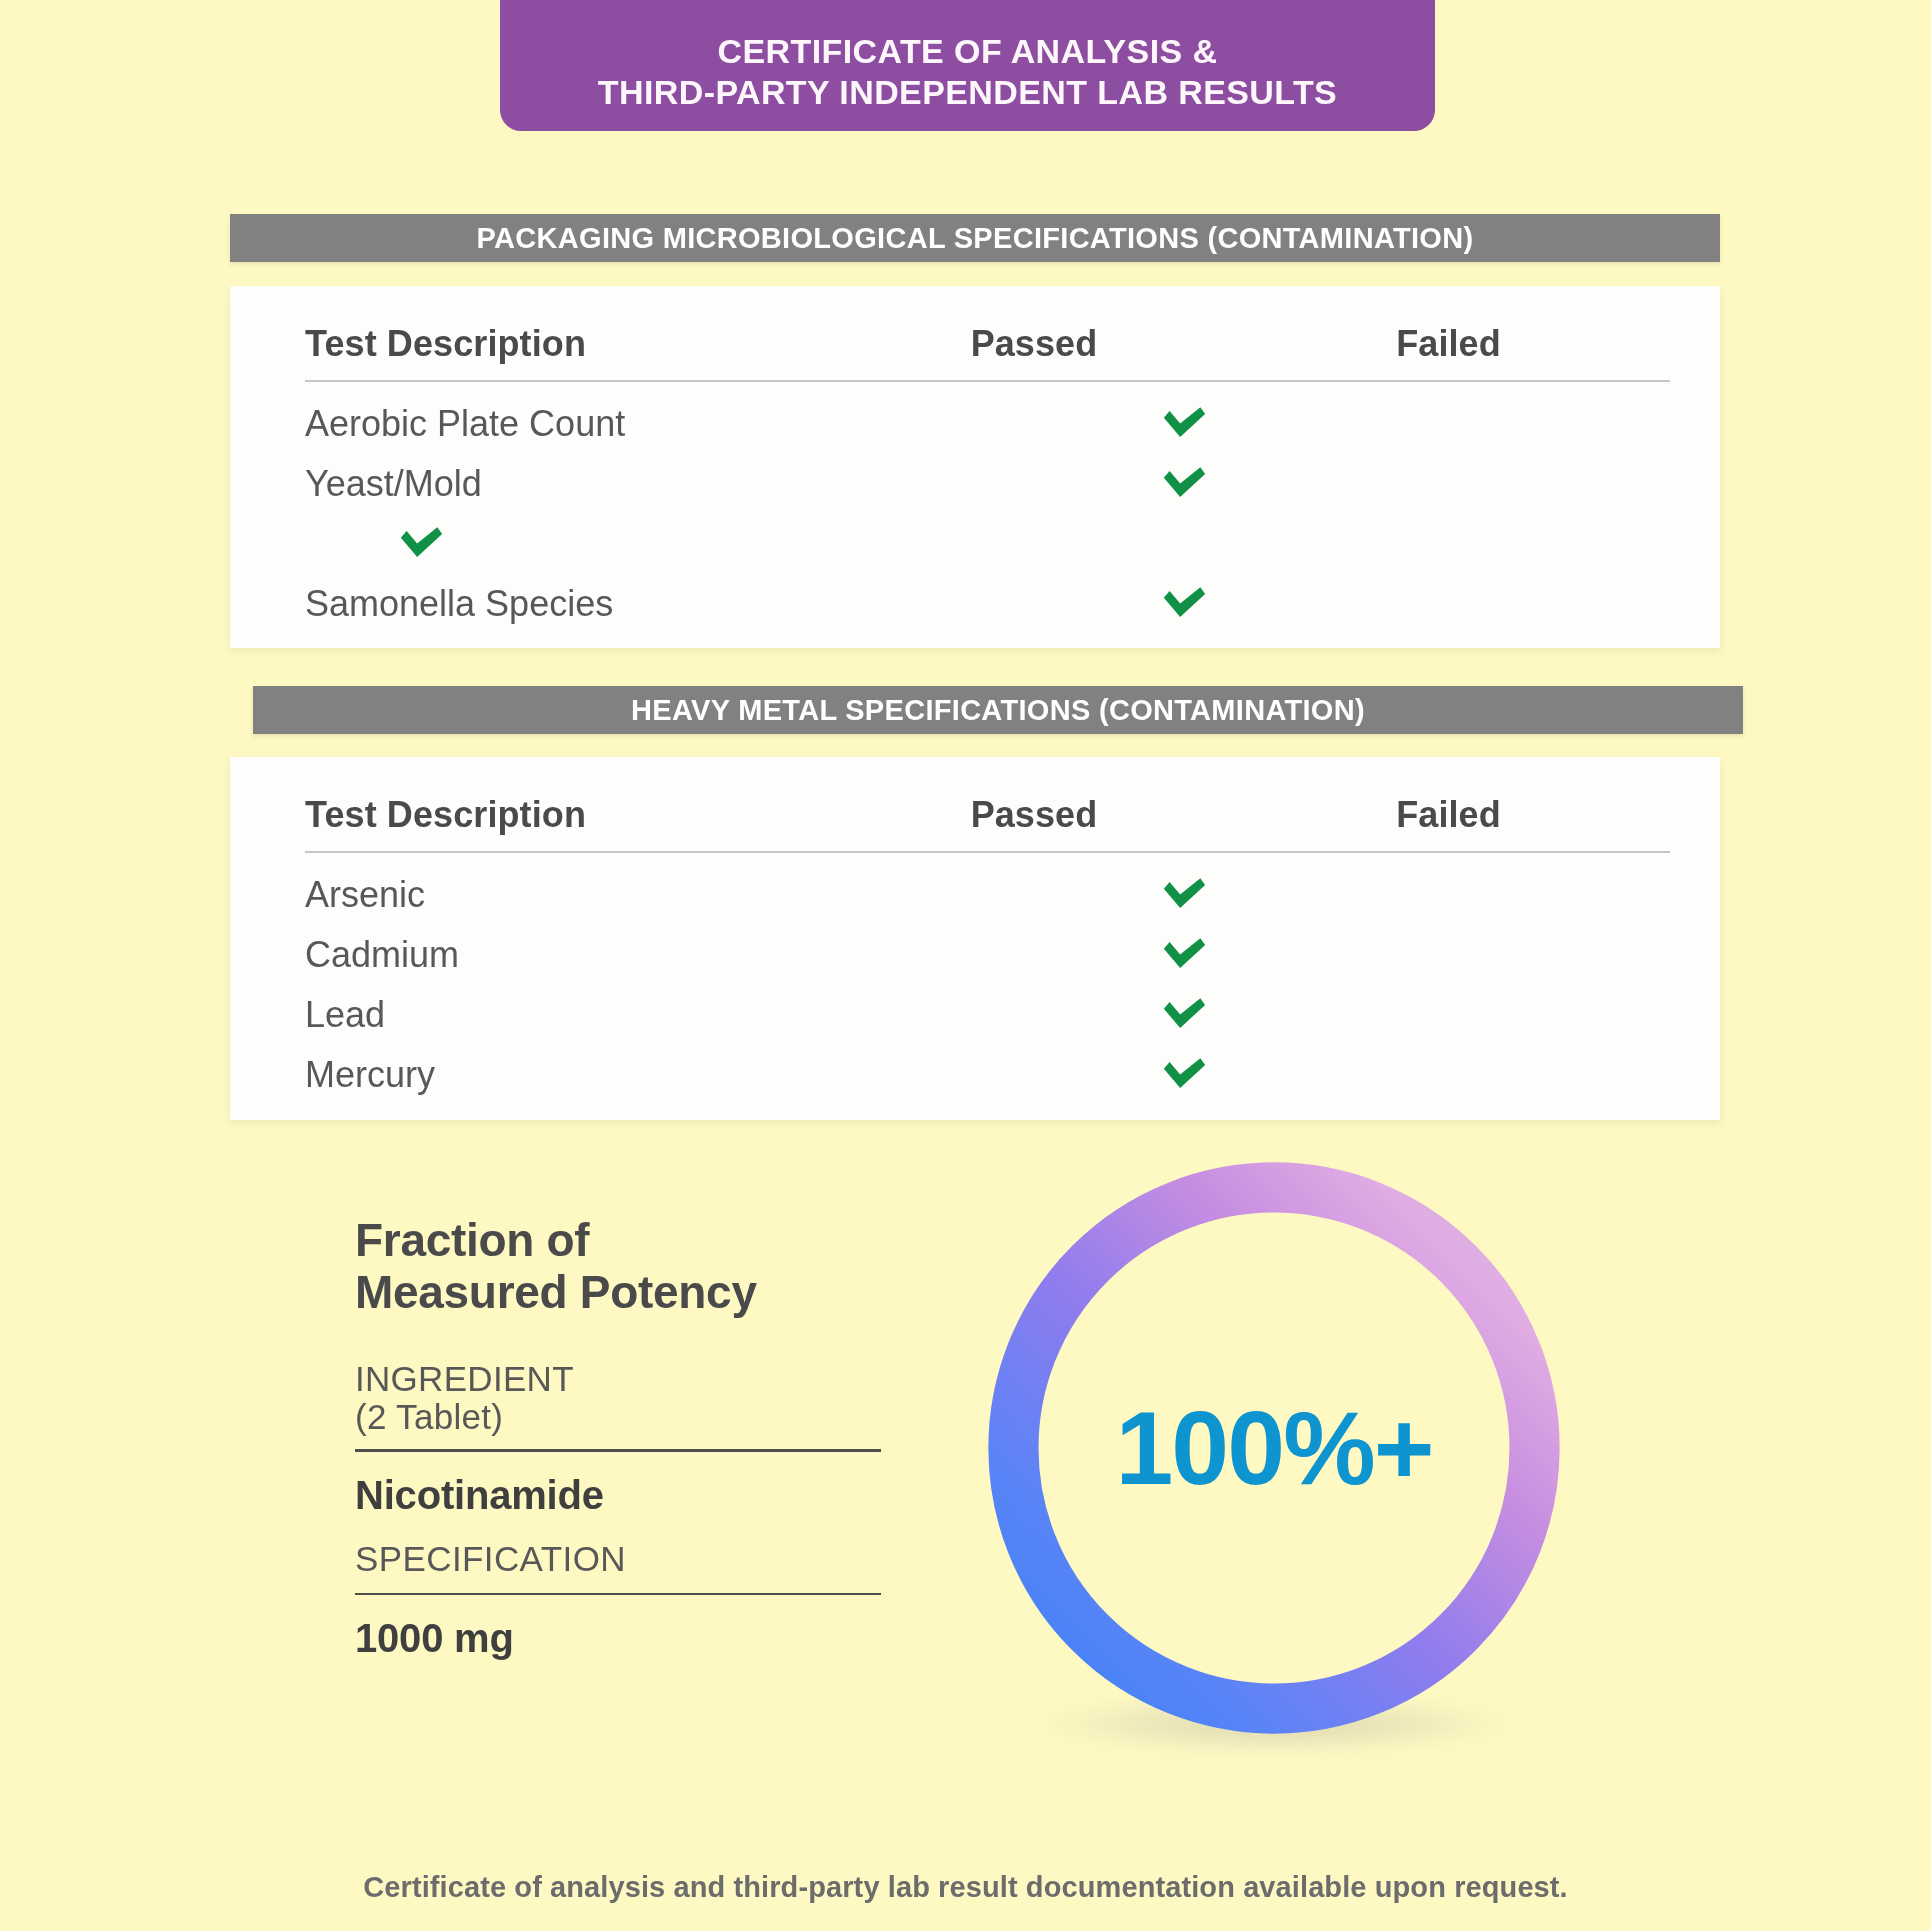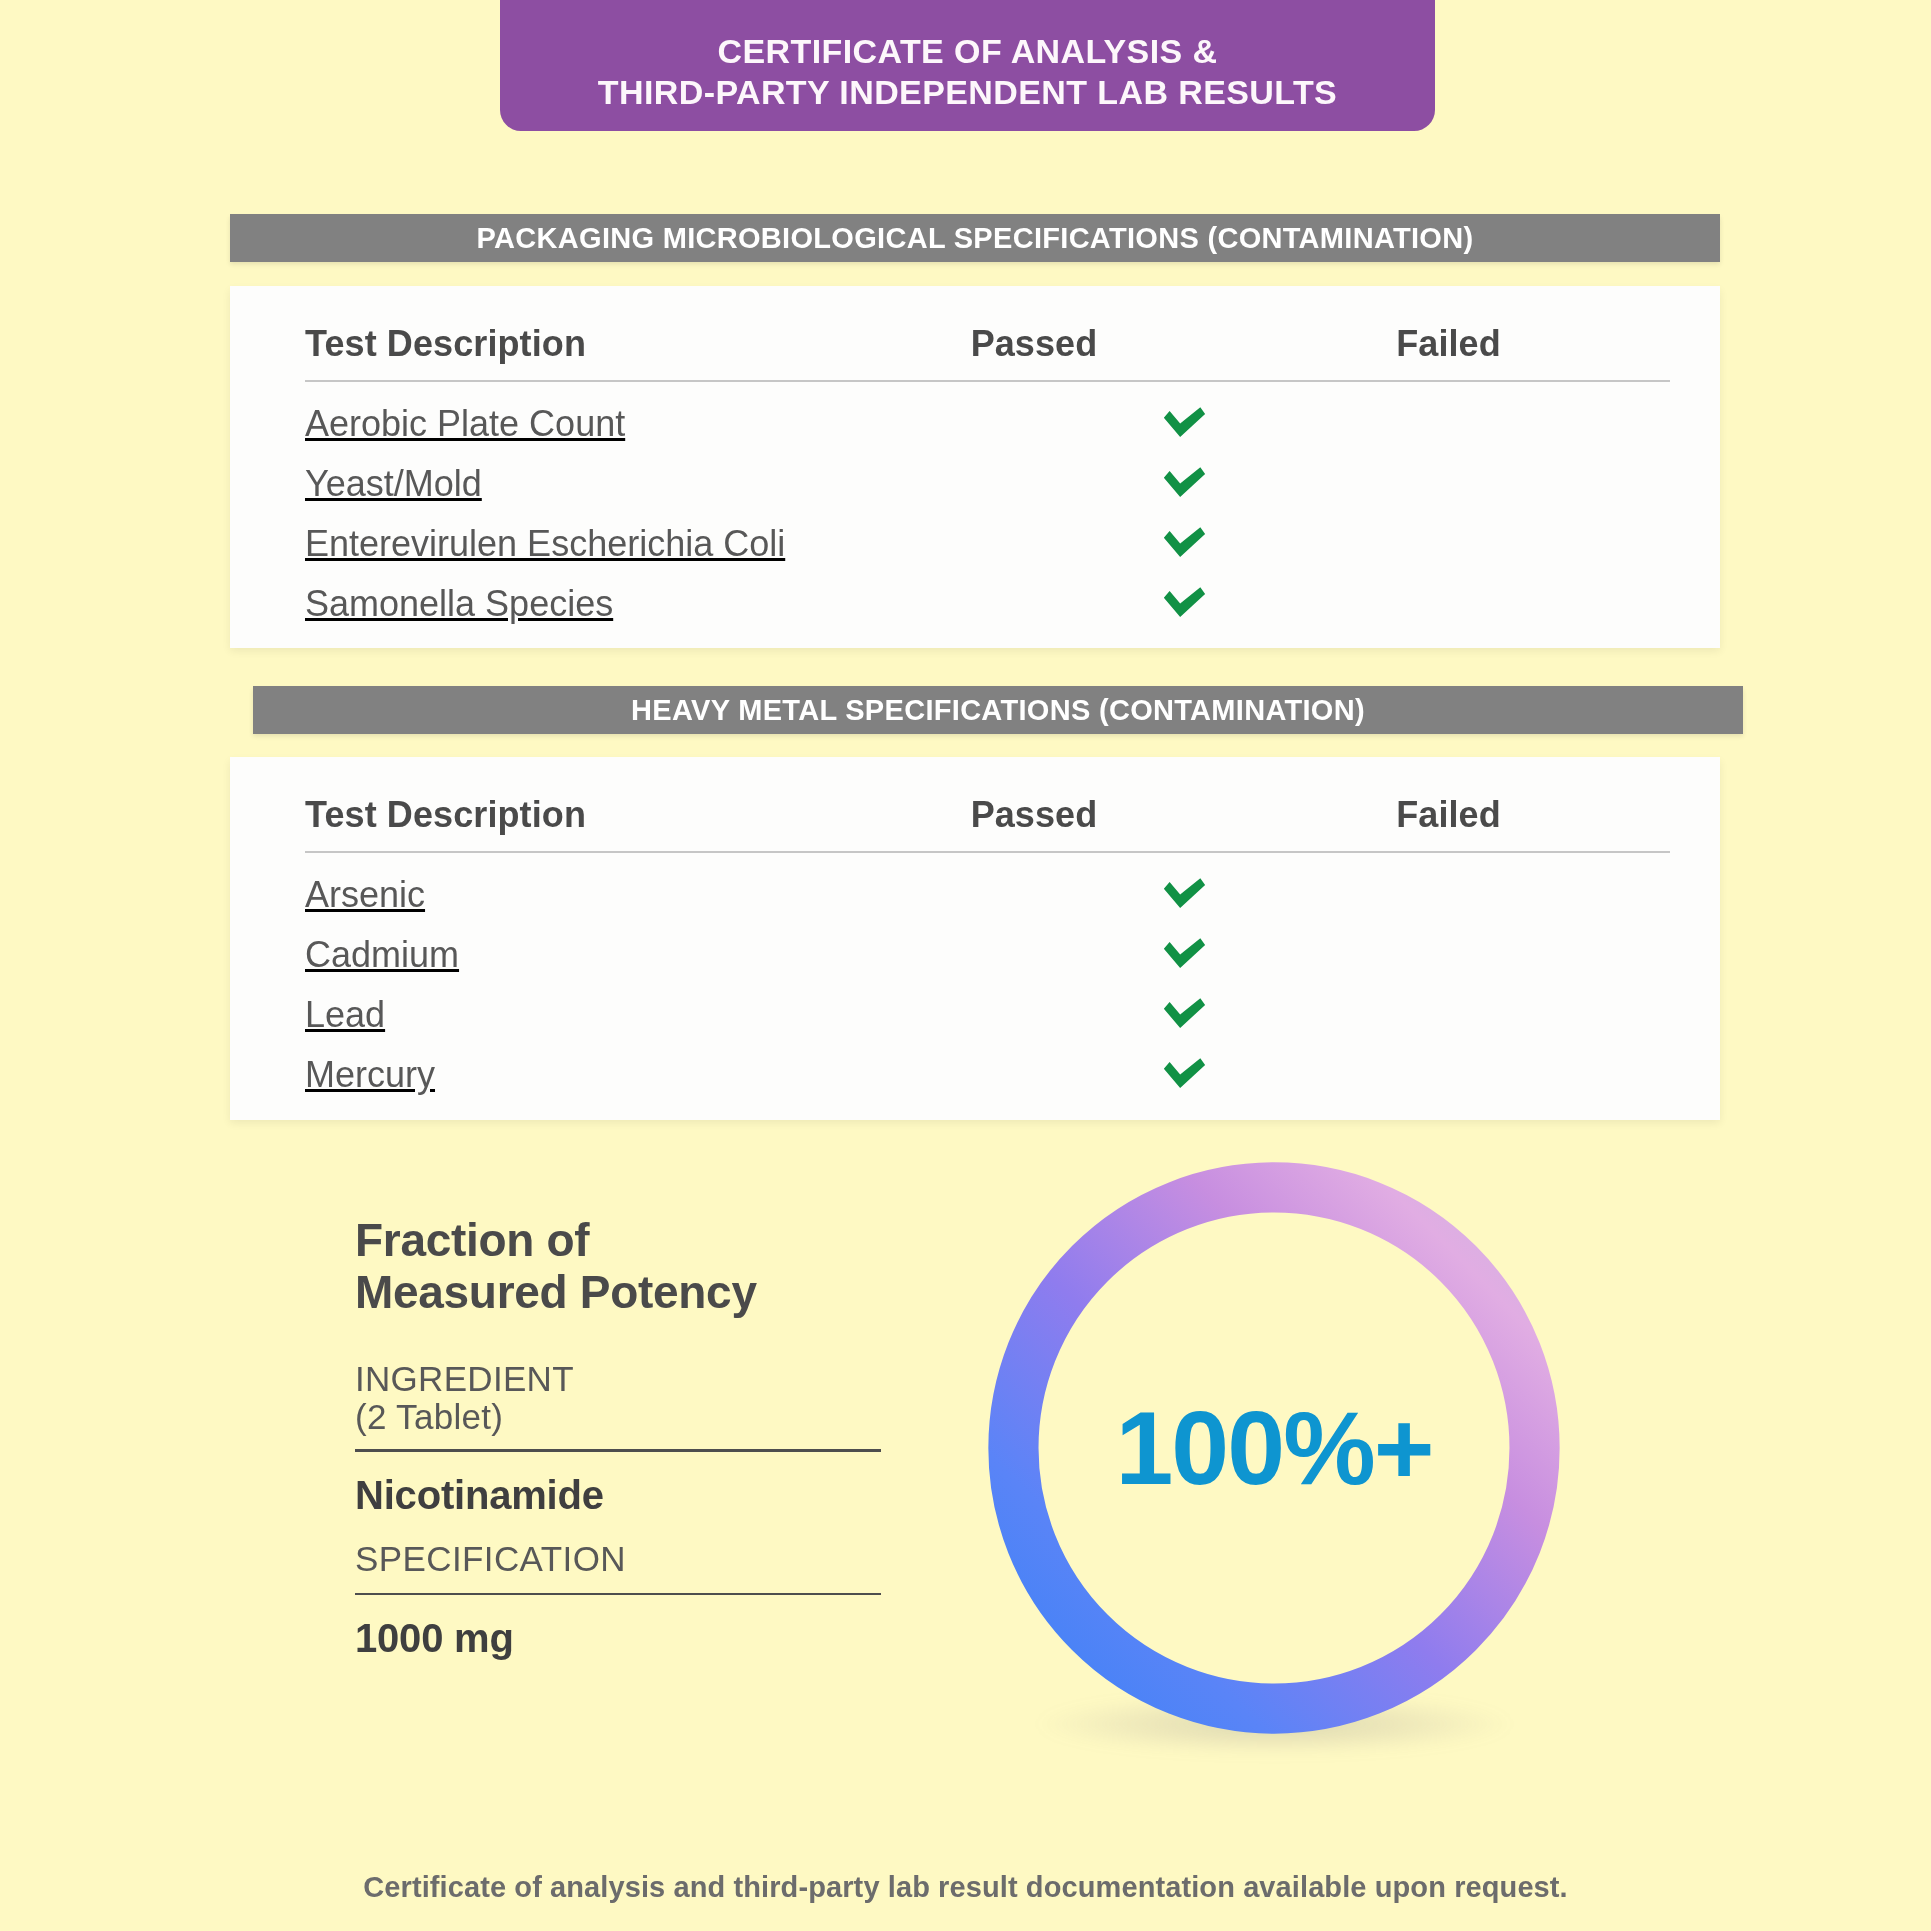--- a/index.html
+++ b/index.html
@@ -87,21 +87,20 @@
   }
   .th.desc  { flex: 0 0 536px; }
   .th.pass  { flex: 0 0 386px; text-align: center; }
   .th.fail  { flex: 1;        text-align: center; }
 
   .tbody {
     position: absolute;
     left: 75px;
     right: 50px;
     top: 108px;
-    text-decoration: underline;
   }
   .trow {
     display: flex;
     align-items: center;
     height: 60px;
   }
   .td-desc {
     flex: 0 0 763px;
     color: #585858;
     font-size: 36px;
@@ -254,21 +253,20 @@
         <div class="td-desc">Yeast/Mold</div>
         <div class="td-pass">
           <svg class="check" width="48" height="39" viewBox="0 0 50 40">
             <path d="M4 13 L10 6 L21 19 L42 2 L47 9 L21 33 Z" fill="#119145"></path>
           </svg>
         </div>
         <div class="td-fail"></div>
       </div>
 
       <div class="trow">
-        <div class="td-desc">Enterevirulen Escherichia Coli</div>
         <div class="td-pass">
           <svg class="check" width="48" height="39" viewBox="0 0 50 40">
             <path d="M4 13 L10 6 L21 19 L42 2 L47 9 L21 33 Z" fill="#119145"></path>
           </svg>
         </div>
         <div class="td-fail"></div>
       </div>
 
       <div class="trow">
         <div class="td-desc">Samonella Species</div>

